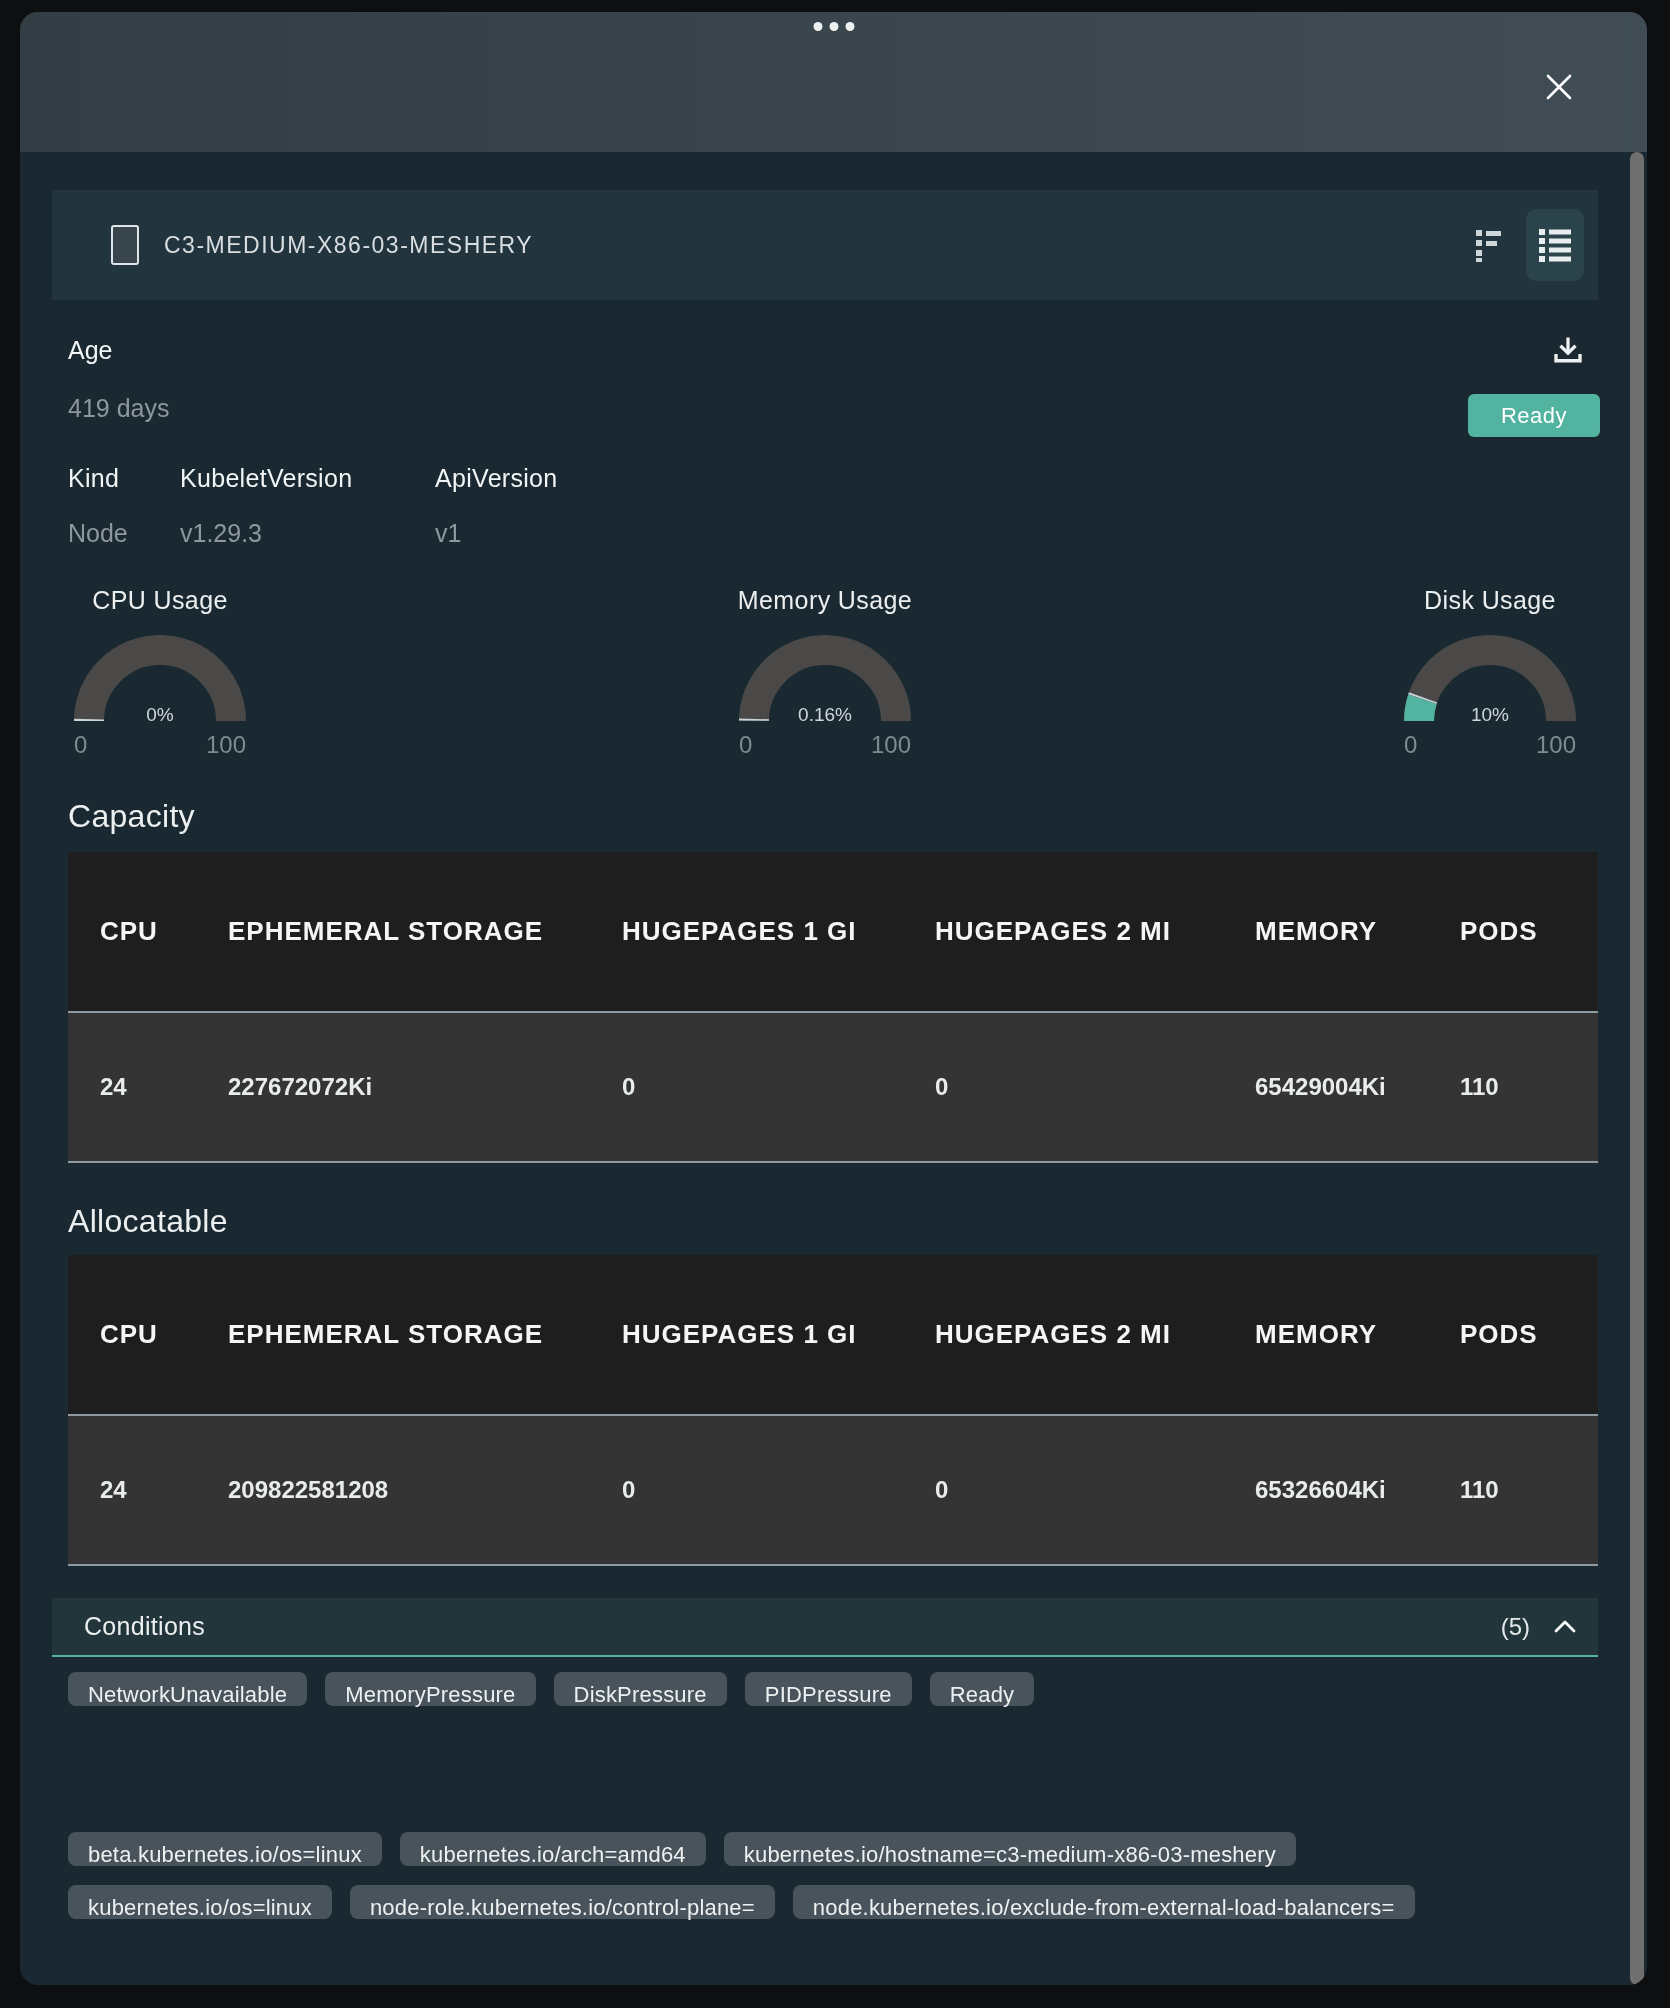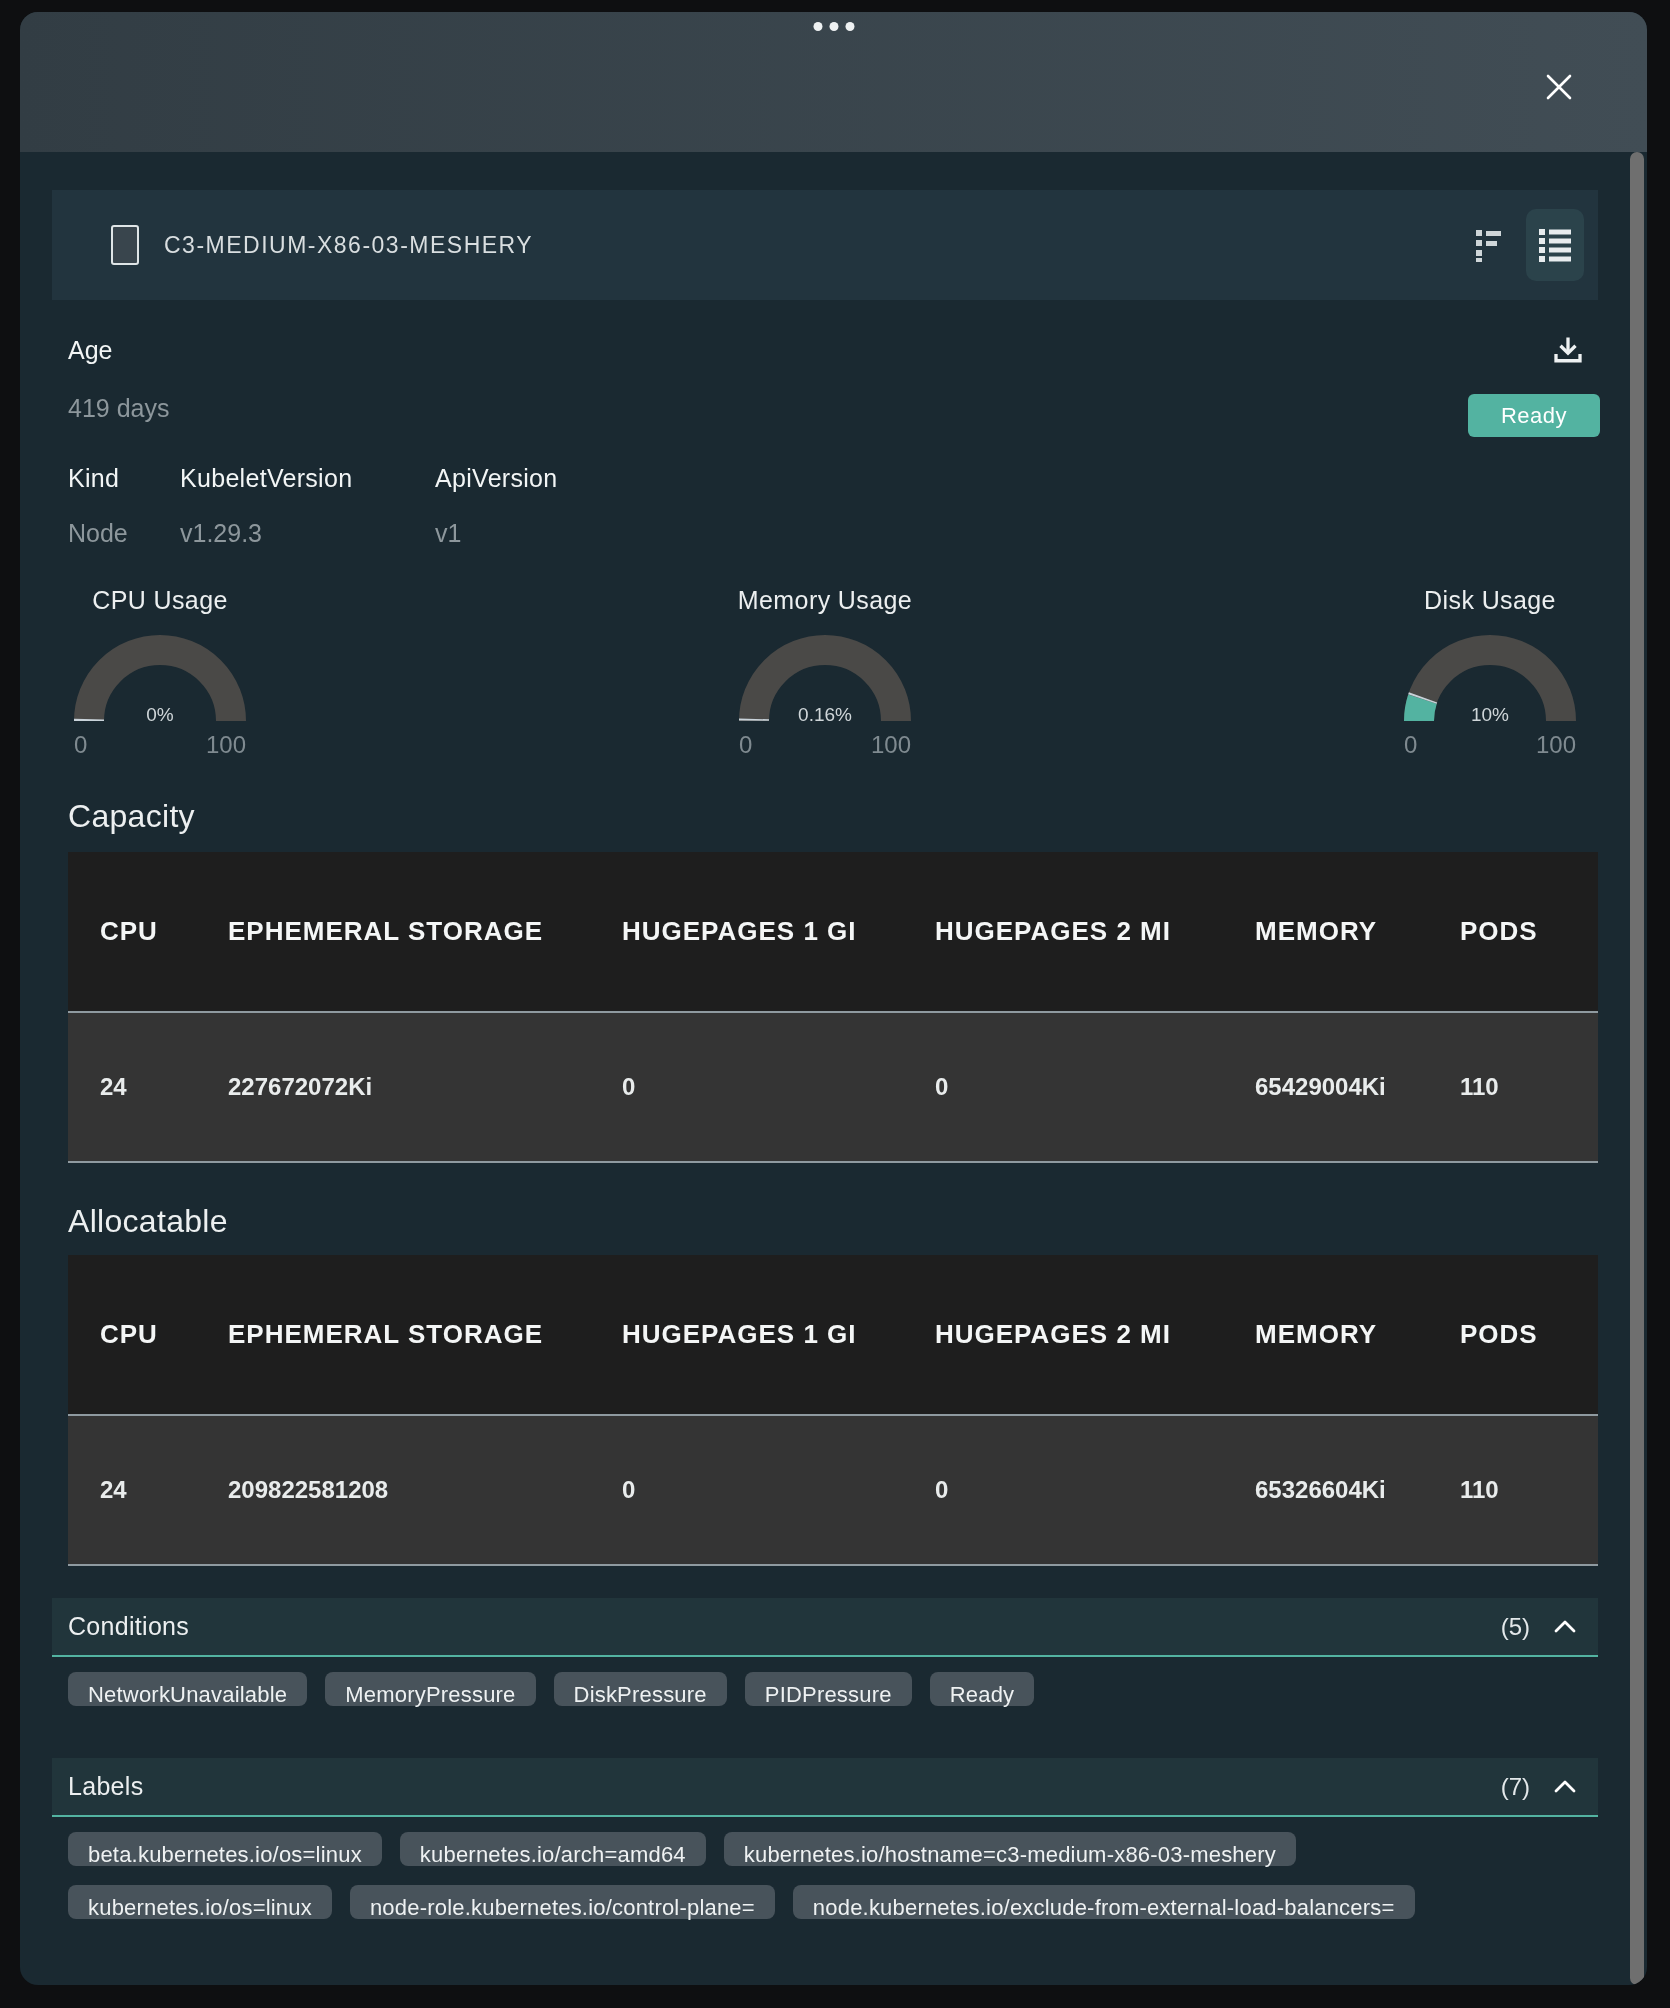--- a/index.html
+++ b/index.html
@@ -68,21 +68,21 @@
   .res-table tbody tr{background:#343434;height:150px;border-top:2px solid #8f9aa0;border-bottom:2px solid #8f9aa0;}
   .res-table th span{display:inline-block;font-size:26px;color:#f4f6f6;letter-spacing:1px;line-height:1.45;vertical-align:middle;}
   .res-table td span{display:inline-block;font-size:24px;color:#e9ecec;line-height:1.4;vertical-align:middle;}
 
   
   .sect-header{
     position:absolute;left:32px;width:1546px;height:57px;background:#21353b;
     border-bottom:2px solid #53b3a1;display:flex;align-items:center;cursor:pointer;
   }
   .sect-cond{top:1586px;} .sect-labels{top:1746px;}
-  .sect-title{margin-left:16px;font-size:25px;color:#eceff0;letter-spacing:.3px;}
+  .sect-title{margin-left:32px;font-size:25px;color:#eceff0;letter-spacing:.3px;}
   .sect-right{margin-left:auto;display:flex;align-items:center;gap:22px;margin-right:20px;}
   .sect-count{font-size:24px;color:#e3e8ea;}
   .chev-btn{background:none;border:none;padding:0;cursor:pointer;display:flex;}
 
   .chip-row{position:absolute;left:48px;width:1505px;display:flex;flex-wrap:wrap;column-gap:18px;row-gap:19px;}
   .chips-cond{top:1660px;} .chips-labels{top:1820px;}
   .chip{
     height:34px;line-height:46px;padding:0 20px;background:#48535b;border-radius:8px;
     color:#eef1f2;font-size:22px;white-space:nowrap;letter-spacing:.2px;cursor:pointer;border:none;
   }
@@ -279,31 +279,20 @@
     </div>
   </div>
   <div class="chip-row chips-cond">
     <button class="chip">NetworkUnavailable</button>
     <button class="chip">MemoryPressure</button>
     <button class="chip">DiskPressure</button>
     <button class="chip">PIDPressure</button>
     <button class="chip">Ready</button>
   </div>
 
-  <div class="sect-header sect-labels">
-    <span class="sect-title">Labels</span>
-    <div class="sect-right">
-      <span class="sect-count">(7)</span>
-      <button class="chev-btn">
-        <svg width="26" height="20" viewBox="0 0 26 20">
-            <path d="M4 14 L13 5 L22 14" stroke="#ffffff" stroke-width="2.8" fill="none" stroke-linecap="round" stroke-linejoin="round"></path>
-          </svg>
-      </button>
-    </div>
-  </div>
   <div class="chip-row chips-labels">
     <button class="chip">beta.kubernetes.io/os=linux</button>
     <button class="chip">kubernetes.io/arch=amd64</button>
     <button class="chip">kubernetes.io/hostname=c3-medium-x86-03-meshery</button>
     <button class="chip">kubernetes.io/os=linux</button>
     <button class="chip">node-role.kubernetes.io/control-plane=</button>
     <button class="chip">node.kubernetes.io/exclude-from-external-load-balancers=</button>
   </div>
 
 </div>

